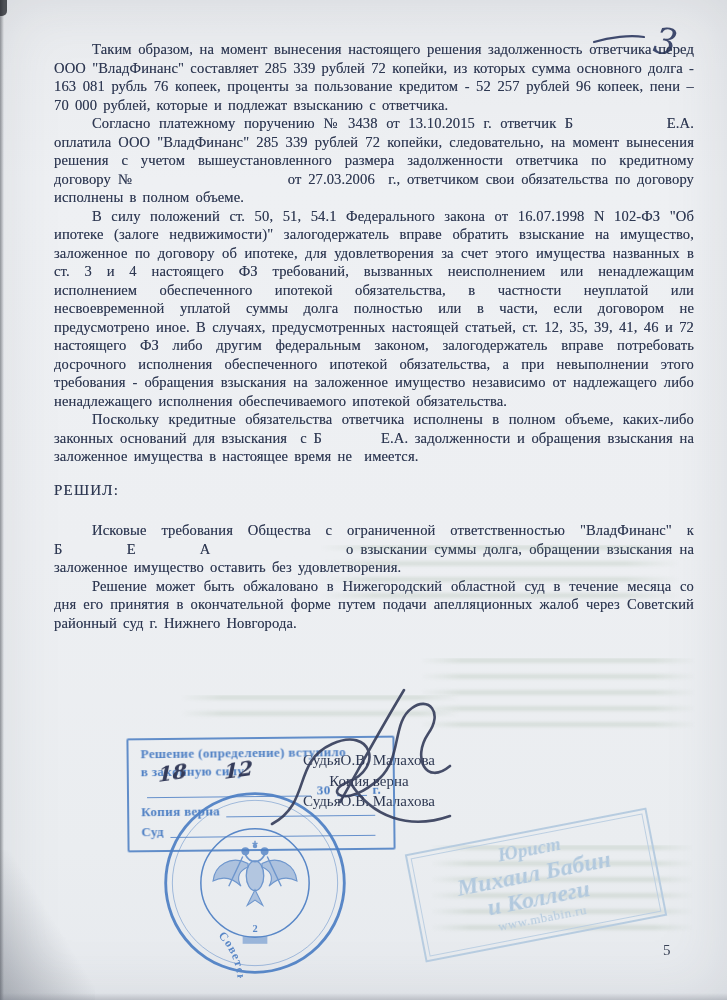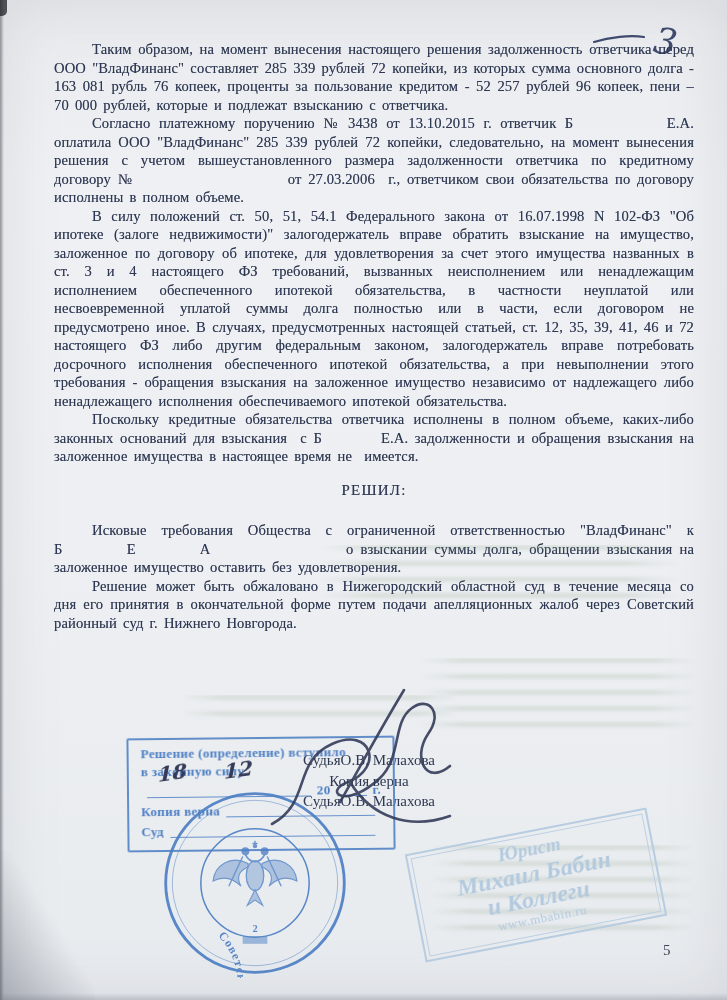--- a/index.html
+++ b/index.html
@@ -17,21 +17,21 @@
   .doc-body{
     position:absolute;left:54px;top:40px;width:640px;
     font-size:14.6px;line-height:18.5px;
     text-align:justify;
     word-spacing:2.4px;letter-spacing:.1px;
     text-shadow:0 0 .5px rgba(46,56,82,.55);
   }
   .doc-body p{margin:0;text-indent:38px;}
   .doc-body p.no-indent{text-indent:0;}
   .resolution-heading{
-    text-align:center;text-indent:0 !important;
+    text-align:left;text-indent:0 !important;
     letter-spacing:1.2px;margin:15px 0 22px 0 !important;
     font-size:15px;
   }
   
   .sig-block{position:absolute;left:55px;top:752px;width:628px;font-size:15px;}
   .sig-row{display:flex;justify-content:center;height:20.5px;}
   
   .validity-stamp{
     position:absolute;left:127px;top:737px;width:264px;height:110px;
     border:2.5px solid rgba(77,127,196,.88);
@@ -138,21 +138,21 @@
       <span>Судья</span>
       <span>О.В. Малахова</span>
     </div>
   </div>
 
   <div class="validity-stamp">
     <div class="vs-line">Решение (определение) вступило</div>
     <div class="vs-line">в законную силу</div>
     <div class="vs-row">
       <span class="blank"></span>
-      <span>20</span>
+      <span>30</span>
       <span class="blank short"></span>
       <span>г.</span>
     </div>
     <div class="vs-row">
       <span>Копия верна</span>
       <span class="blank"></span>
     </div>
     <div class="vs-row">
       <span>Суд</span>
       <span class="blank"></span>

